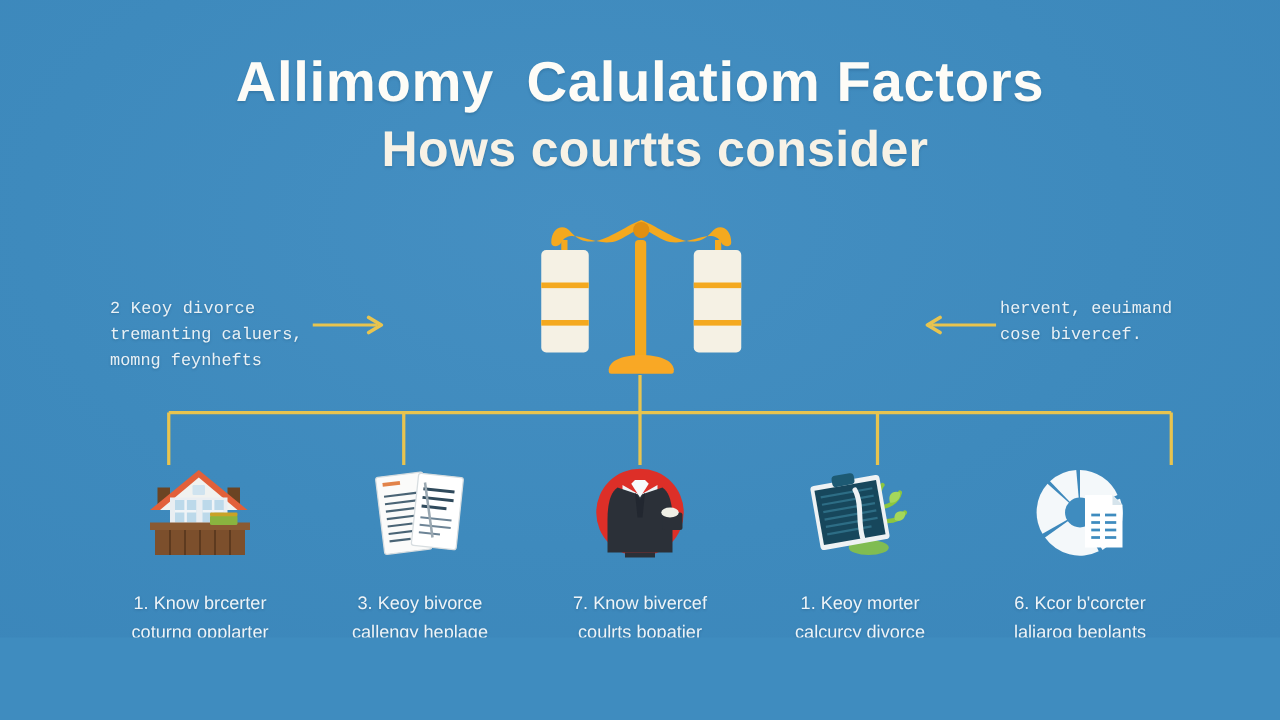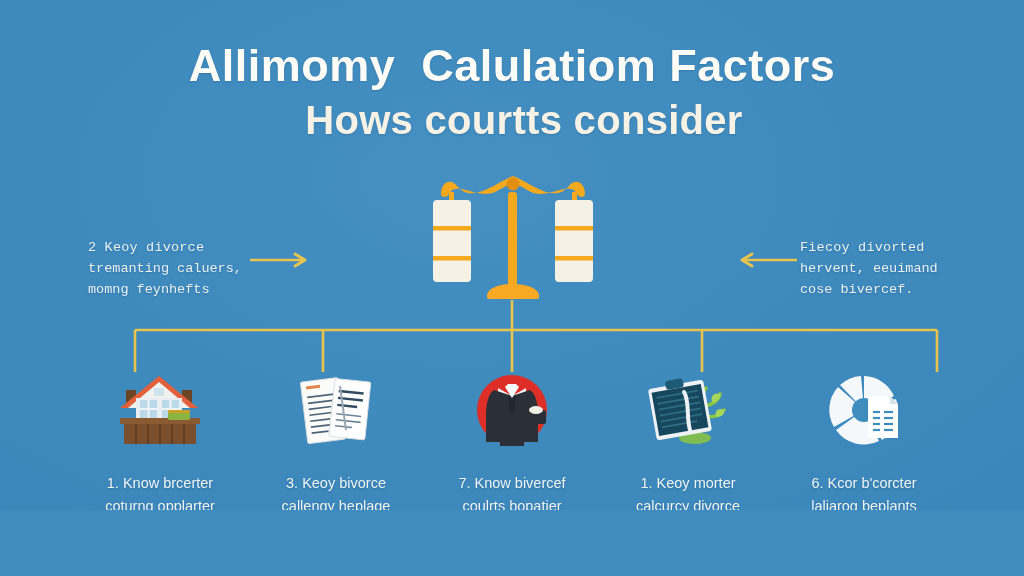--- a/index.html
+++ b/index.html
@@ -155,21 +155,20 @@
     <line x1="0" y1="8" x2="52" y2="8" stroke="#e8c44f" stroke-width="2.4"></line>
     <polyline points="45,2 55,8 45,14" fill="none" stroke="#e8c44f" stroke-width="3" stroke-linecap="round" stroke-linejoin="round"></polyline>
   </svg>
 
   <svg class="arrow right-arrow" viewBox="0 0 62 16">
     <line x1="10" y1="8" x2="62" y2="8" stroke="#e8c44f" stroke-width="2.4"></line>
     <polyline points="17,2 7,8 17,14" fill="none" stroke="#e8c44f" stroke-width="3" stroke-linecap="round" stroke-linejoin="round"></polyline>
   </svg>
 
   <div class="side-note right">
-    <span class="nl first">Fiecoy divorted</span>
     <span class="nl">hervent, eeuimand</span>
     <span class="nl">cose bivercef.</span>
   </div>
 
   <svg class="scales" viewBox="0 0 172 148">
 
     <path d="M14,24 C14,12 24,8 30,16 C46,34 66,14 86,6 C106,14 126,34 142,16 C148,8 158,12 158,24
              C158,28 152,28 150,24 C142,10 122,30 104,22 C96,18 90,14 86,12
              C82,14 76,18 68,22 C50,30 30,10 22,24 C20,28 14,28 14,24 Z" fill="#f4a91f"></path>
     <circle cx="86" cy="14" r="6.5" fill="#e08f12"></circle>

